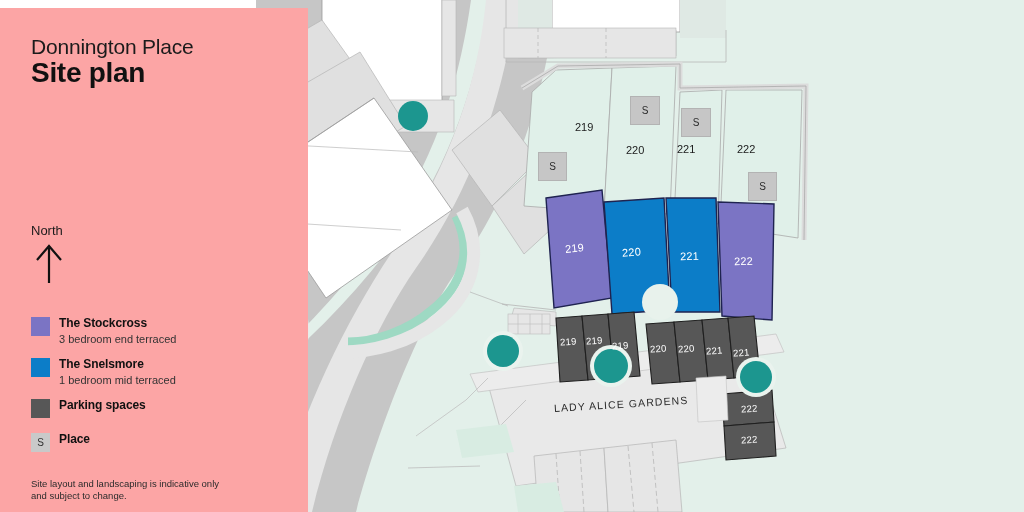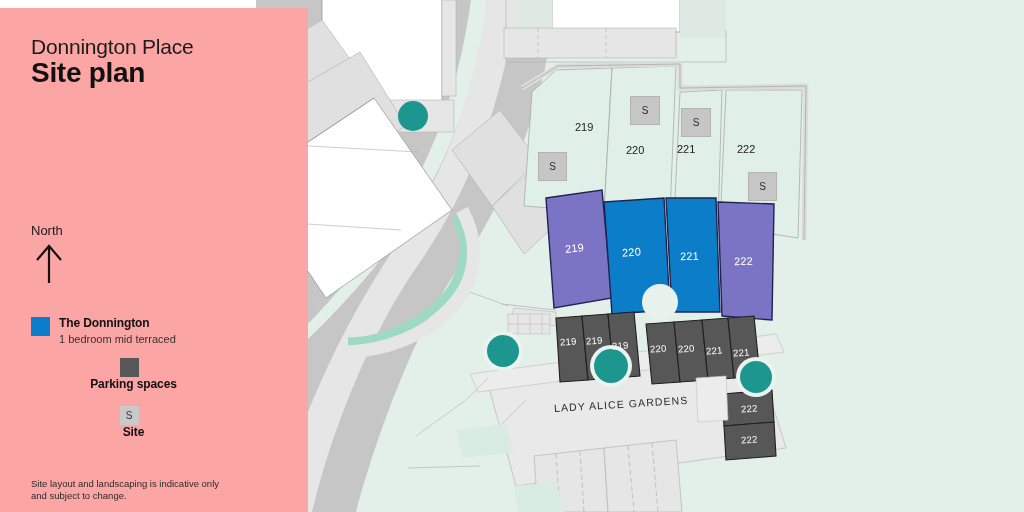--- a/index.html
+++ b/index.html
@@ -21,21 +21,21 @@
   .north-arrow{position:absolute;left:33px;top:234px;width:34px;height:42px;}
 
   .legend{position:absolute;left:31px;top:308px;width:205px;}
   .lg-row{display:flex;align-items:flex-start;margin-bottom:11px;}
   .sw{width:19px;height:19px;flex:0 0 19px;margin-right:9px;margin-top:1px;}
   .sw-shed{width:19px;height:19px;flex:0 0 19px;margin-right:9px;margin-top:1px;background:#c9c9c9;
            display:flex;align-items:center;justify-content:center;font-size:10px;color:#333;}
   .lg-txt{line-height:14px;}
   .lg-name{font-size:12px;font-weight:700;color:#111;letter-spacing:-.1px;display:block;}
   .lg-sub{font-size:11px;font-weight:400;color:#333;display:block;margin-top:2px;}
-  .lg-row.compact{margin-bottom:14px;align-items:center;flex-direction:column;}
+  .lg-row.compact{margin-bottom:14px;align-items:flex-start;}
   .lg-row.compact .lg-name{margin-top:0;}
   .disclaimer{position:absolute;left:31px;top:470px;width:200px;font-size:9.5px;line-height:12px;color:#2b2b2b;}
 
   
   #map{position:absolute;left:256px;top:0;width:768px;height:512px;background:#e3f0ea;overflow:hidden;}
   #map svg{position:absolute;left:0;top:0;}
 
   .plot-label{position:absolute;font-size:11px;color:#ffffff;font-weight:400;
               transform-origin:center;pointer-events:none;letter-spacing:.2px;}
   .garden-label{position:absolute;font-size:11px;color:#1b1b1b;pointer-events:none;}
@@ -60,42 +60,49 @@
     <div class="north-label">North</div>
     <div class="north-arrow">
       <svg width="34" height="42" viewBox="0 0 34 42">
         <line x1="16" y1="41" x2="16" y2="6" stroke="#111" stroke-width="2.2"></line>
         <polyline points="4,18 16,4 28,18" fill="none" stroke="#111" stroke-width="2.2"></polyline>
       </svg>
     </div>
 
     <div class="legend">
 
+      <div class="lg-row">
+        <span class="sw" style="background:#7b74c4"></span>
+        <span class="lg-txt">
+          <span class="lg-name">The Stockcross</span>
+          <span class="lg-sub">3 bedroom end terraced</span>
+        </span>
+      </div>
 
       <div class="lg-row">
         <span class="sw" style="background:#0c7dc8"></span>
         <span class="lg-txt">
-          <span class="lg-name">The Donnington</span>
+          <span class="lg-name">The Snelsmore</span>
           <span class="lg-sub">1 bedroom mid terraced</span>
         </span>
       </div>
 
       <div class="lg-row compact">
         <span class="sw" style="background:#575757"></span>
         <span class="lg-txt">
           <span class="lg-name">Parking spaces</span>
         </span>
       </div>
 
       <div class="lg-row compact">
         <span class="sw-shed">
           <span>S</span>
         </span>
         <span class="lg-txt">
-          <span class="lg-name">Site</span>
+          <span class="lg-name">Place</span>
         </span>
       </div>
 
     </div>
 
     <div class="disclaimer">Site layout and landscaping is indicative only and subject to change.</div>
   </div>
 
   <div id="map">
 

